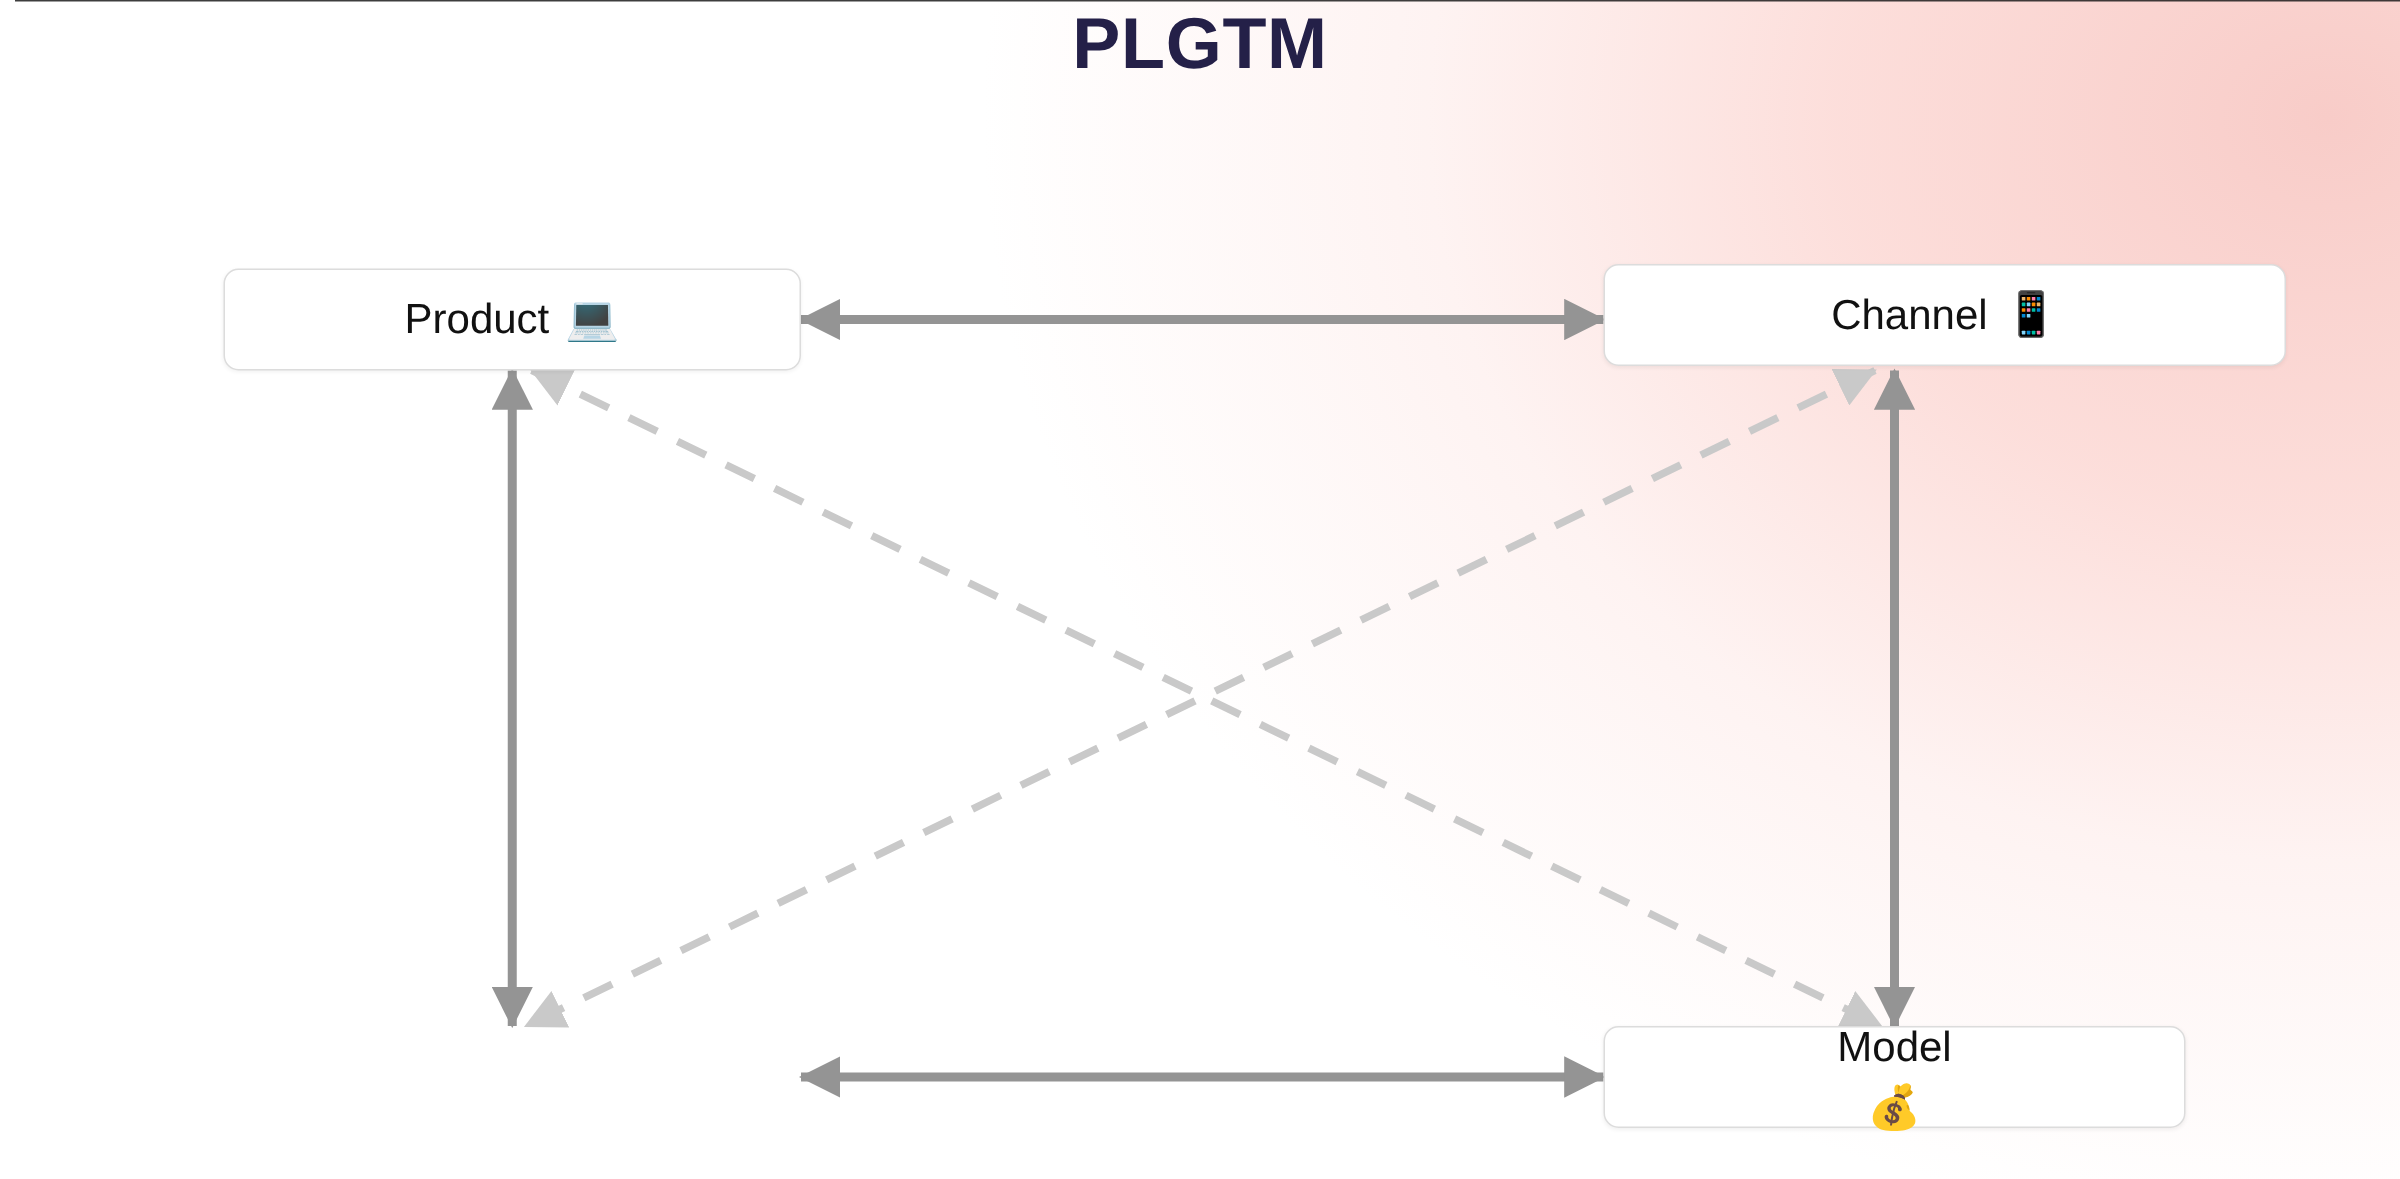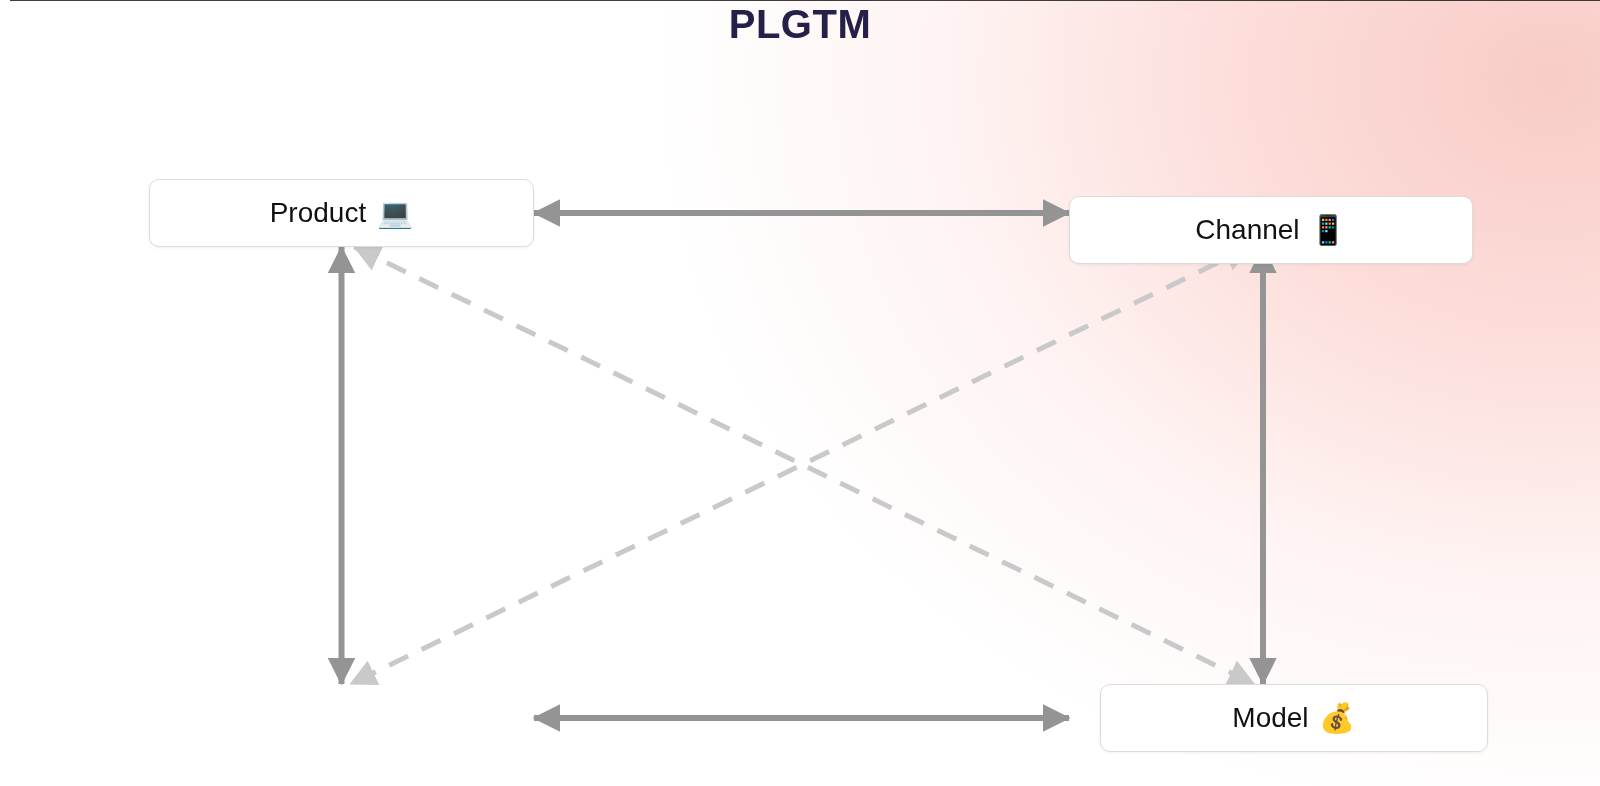--- a/index.html
+++ b/index.html
@@ -37,21 +37,21 @@
     background: #1c1c1c;
     opacity: 0.85;
   }
   .title {
     position: absolute;
     top: 2px;
     left: 0;
     right: 0;
     margin: 0;
     text-align: center;
-    font-size: 40px;
+    font-size: 48px;
     font-weight: 800;
     letter-spacing: 0.5px;
     color: var(--title-text);
   }
   #edges {
     position: absolute;
     inset: 0;
     width: 1600px;
     height: 786px;
   }
@@ -78,23 +78,23 @@
     background: var(--node-bg);
     border: 1px solid var(--node-border);
     border-radius: 10px;
     box-shadow: 0 1px 3px rgba(0, 0, 0, 0.06);
     font-size: 28px;
     color: var(--node-text);
     white-space: nowrap;
   }
   .node .emoji { font-size: 29px; line-height: 1; }
   .node-product { left: 149px; top: 179px; }
-  .node-channel { left: 1069px; top: 196px; width: 404px; }
+  .node-channel { left: 1069px; top: 176px; width: 455px; }
   .node-market  { left: 149px; top: 684px; }
-  .node-model   { left: 1100px; top: 684px; width: 388px; }
+  .node-model   { left: 1069px; top: 684px; width: 388px; flex-direction: column; }
 </style>
 </head>
 <body>
 
 <div class="canvas">
   <div class="bg"></div>
   <div class="top-edge"></div>
 
   <h1 class="title">PLGTM</h1>
 

